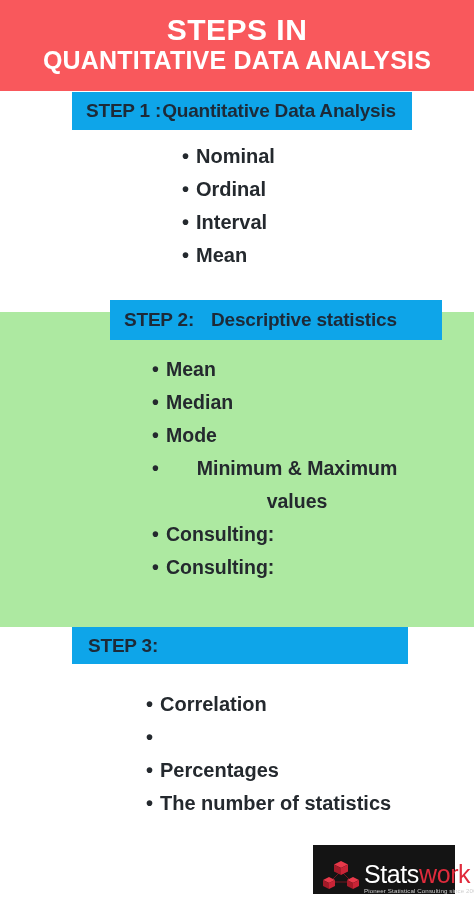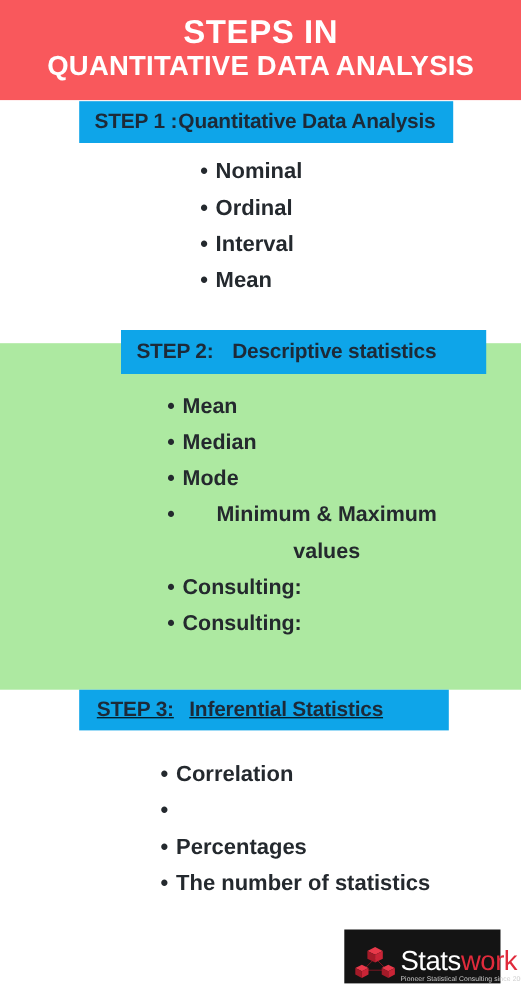--- a/index.html
+++ b/index.html
@@ -104,21 +104,20 @@
     margin-left: 32px;
   }
   #step2-banner .step-title { margin-left: 17px; text-align: right; }
 
   #step3-banner {
     left: 72px;
     top: 627px;
     width: 336px;
     height: 37px;
     padding-left: 16px;
-    text-decoration: underline;
   }
   #step3-banner .step-title { margin-left: 14px; }
 
   
   .bullet-list {
     position: absolute;
     margin: 0;
     padding: 0;
     list-style: none;
   }
@@ -283,21 +282,20 @@
       <span class="bullet-text">Consulting:</span>
     </li>
     <li class="bullet-item">
       <span class="bullet-dot">•</span>
       <span class="bullet-text">Consulting:</span>
     </li>
   </ul>
 
   <div class="step-banner" id="step3-banner">
     <span class="step-num">STEP 3:</span>
-    <span class="step-title">Inferential Statistics</span>
   </div>
 
   <ul class="bullet-list" id="list-step3">
     <li class="bullet-item">
       <span class="bullet-dot">•</span>
       <span class="bullet-text">Correlation</span>
     </li>
     <li class="bullet-item">
       <span class="bullet-dot">•</span>
     </li>

